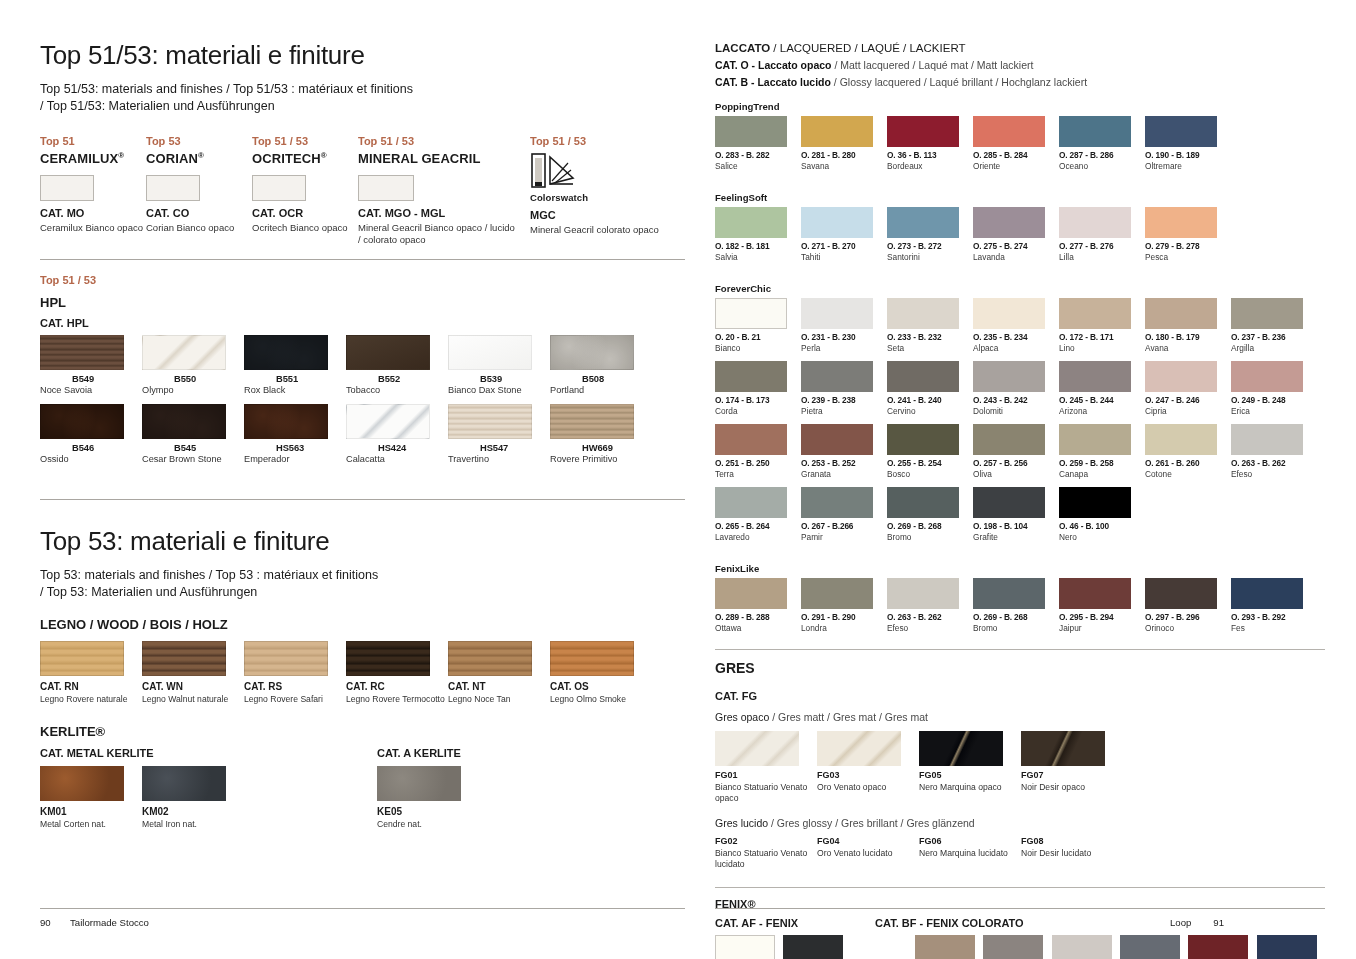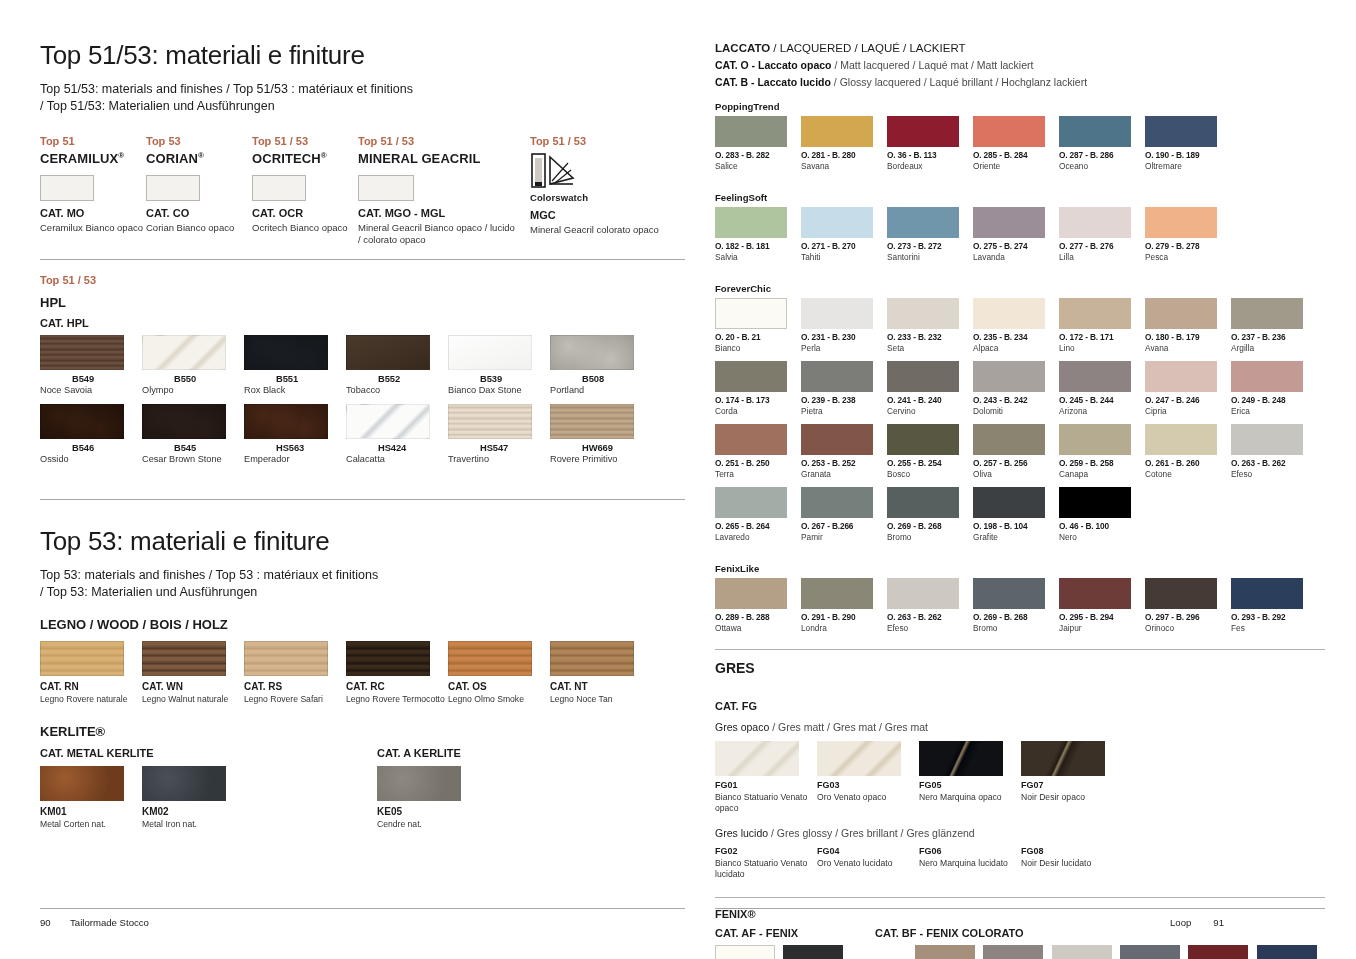--- a/index.html
+++ b/index.html
@@ -75,21 +75,21 @@
 
   .lg-grid { display: flex; flex-wrap: wrap; }
   .lg-item { width: 86px; margin-bottom: 8px; }
   .lg-chip { width: 72px; height: 31px; }
   .lg-code { font-size: 8.3px; font-weight: 700; margin-top: 3px; letter-spacing: -0.15px; white-space: nowrap; }
   .lg-name { font-size: 8.3px; color: #3a3a3a; margin-top: 1px; }
 
   .rule2 { height: 1px; background: #b5b2ad; margin-top: 8px; }
 
   .gres-title { font-size: 14px; font-weight: 700; margin-top: 10px; }
-  .gres-cat { font-size: 11px; font-weight: 700; margin-top: 24px; }
+  .gres-cat { font-size: 11px; font-weight: 700; margin-top: 14px; }
   .gres-sub { font-size: 10.5px; margin-top: 9px; }
   .gres-sub b { font-weight: 400; }
   .gres-sub span { color: #4a4a4a; }
 
   .gres-grid { display: flex; margin-top: 8px; }
   .gres-item { width: 102px; }
   .gres-chip { width: 84px; height: 35px; }
   .gres-code { font-size: 9px; font-weight: 700; margin-top: 4px; }
   .gres-name { font-size: 8.6px; color: #333; line-height: 10.5px; margin-top: 2px; }
 
@@ -264,28 +264,28 @@
           <div class="wood-chip" style="background: repeating-linear-gradient(0deg, rgb(213, 181, 142) 0px, rgb(213, 181, 142) 3px, rgb(191, 158, 118) 4px, rgb(213, 181, 142) 7px, rgb(213, 181, 142) 10px, rgb(191, 158, 118) 11px, rgb(213, 181, 142) 15px);"></div>
           <div class="wood-code">CAT. RS</div>
           <div class="wood-name">Legno Rovere Safari</div>
         </div>
         <div class="wood-item">
           <div class="wood-chip" style="background: repeating-linear-gradient(0deg, rgb(58, 42, 28) 0px, rgb(58, 42, 28) 3px, rgb(28, 20, 13) 4px, rgb(58, 42, 28) 7px, rgb(58, 42, 28) 10px, rgb(28, 20, 13) 11px, rgb(58, 42, 28) 15px);"></div>
           <div class="wood-code">CAT. RC</div>
           <div class="wood-name">Legno Rovere Termocotto</div>
         </div>
         <div class="wood-item">
+          <div class="wood-chip" style="background: repeating-linear-gradient(0deg, rgb(176, 133, 89) 0px, rgb(176, 133, 89) 3px, rgb(143, 103, 64) 4px, rgb(176, 133, 89) 7px, rgb(176, 133, 89) 10px, rgb(143, 103, 64) 11px, rgb(176, 133, 89) 15px);"></div>
+          <div class="wood-code">CAT. NT</div>
+          <div class="wood-name">Legno Noce Tan</div>
+        </div>
+        <div class="wood-item">
           <div class="wood-chip" style="background: repeating-linear-gradient(0deg, rgb(200, 132, 74) 0px, rgb(200, 132, 74) 3px, rgb(169, 106, 51) 4px, rgb(200, 132, 74) 7px, rgb(200, 132, 74) 10px, rgb(169, 106, 51) 11px, rgb(200, 132, 74) 15px);"></div>
           <div class="wood-code">CAT. OS</div>
           <div class="wood-name">Legno Olmo Smoke</div>
-        </div>
-        <div class="wood-item">
-          <div class="wood-chip" style="background: repeating-linear-gradient(0deg, rgb(176, 133, 89) 0px, rgb(176, 133, 89) 3px, rgb(143, 103, 64) 4px, rgb(176, 133, 89) 7px, rgb(176, 133, 89) 10px, rgb(143, 103, 64) 11px, rgb(176, 133, 89) 15px);"></div>
-          <div class="wood-code">CAT. NT</div>
-          <div class="wood-name">Legno Noce Tan</div>
         </div>
       </div>
 
     <div class="blk-title" style="margin-top:20px;">KERLITE®</div>
     <div class="kerlite-wrap" id="kerlite-wrap">
         <div class="kerlite-group">
           <div class="blk-cat" style="margin-top: 0px;">CAT. METAL KERLITE</div>
           <div class="k-row">
             <div class="k-item">
               <div class="k-chip" style="background: radial-gradient(circle at 30% 35%, rgb(156, 91, 46) 0%, rgb(110, 60, 29) 70%);"></div>

